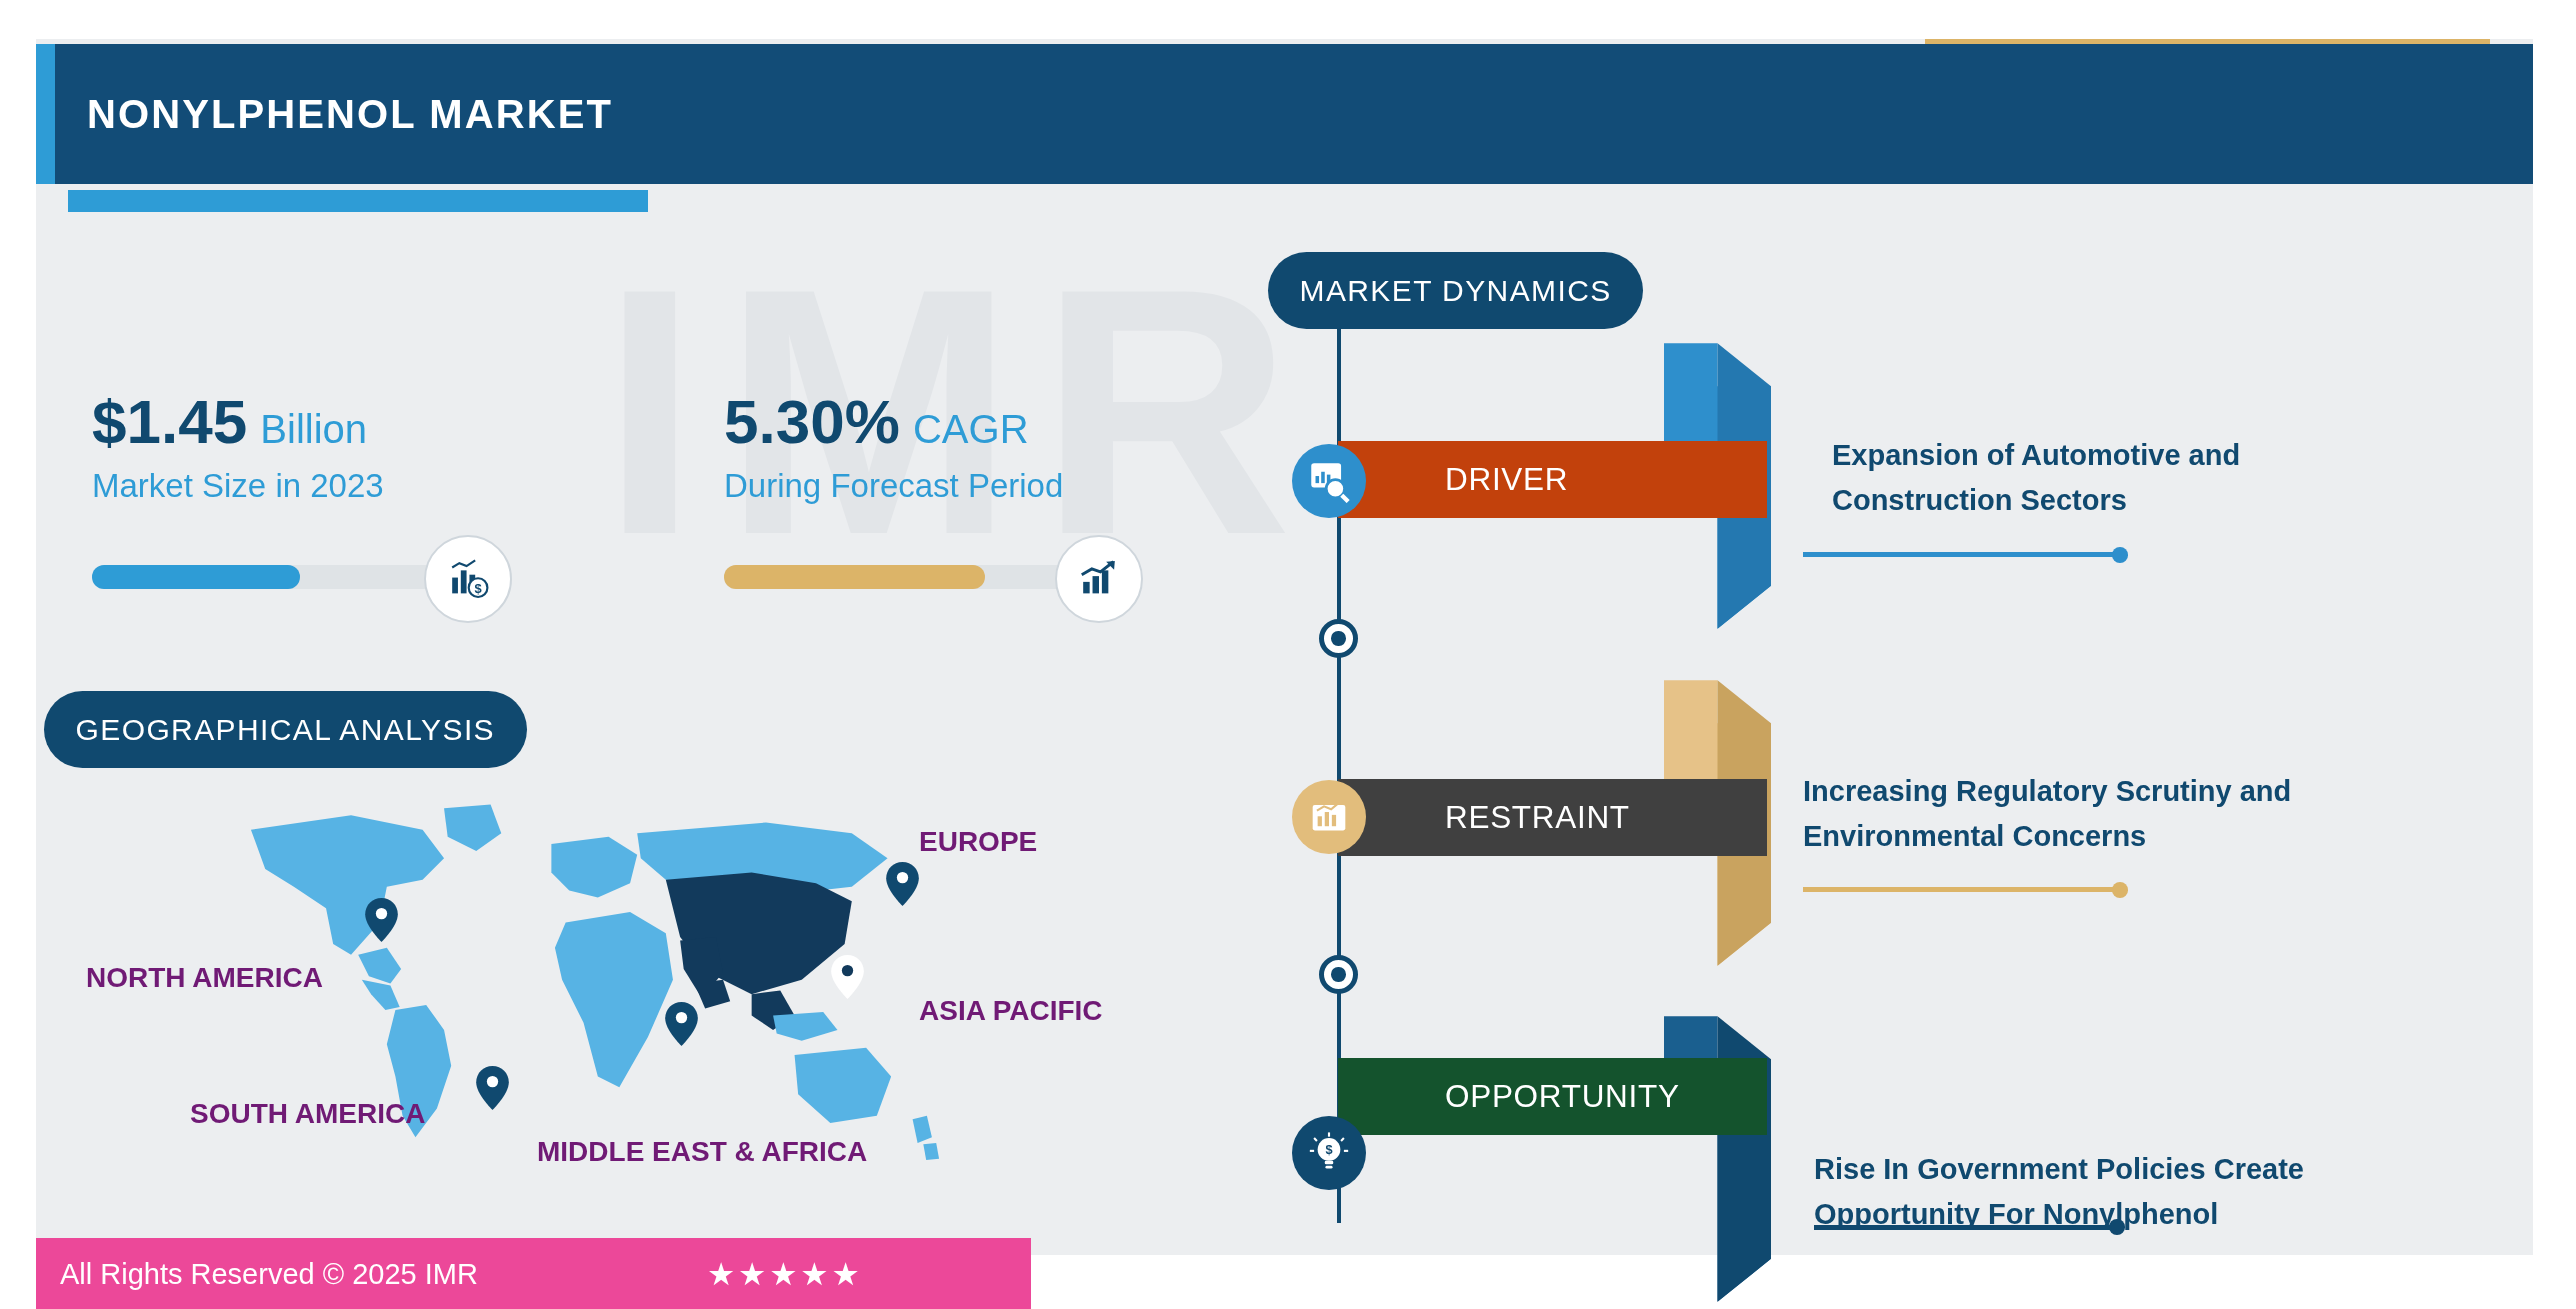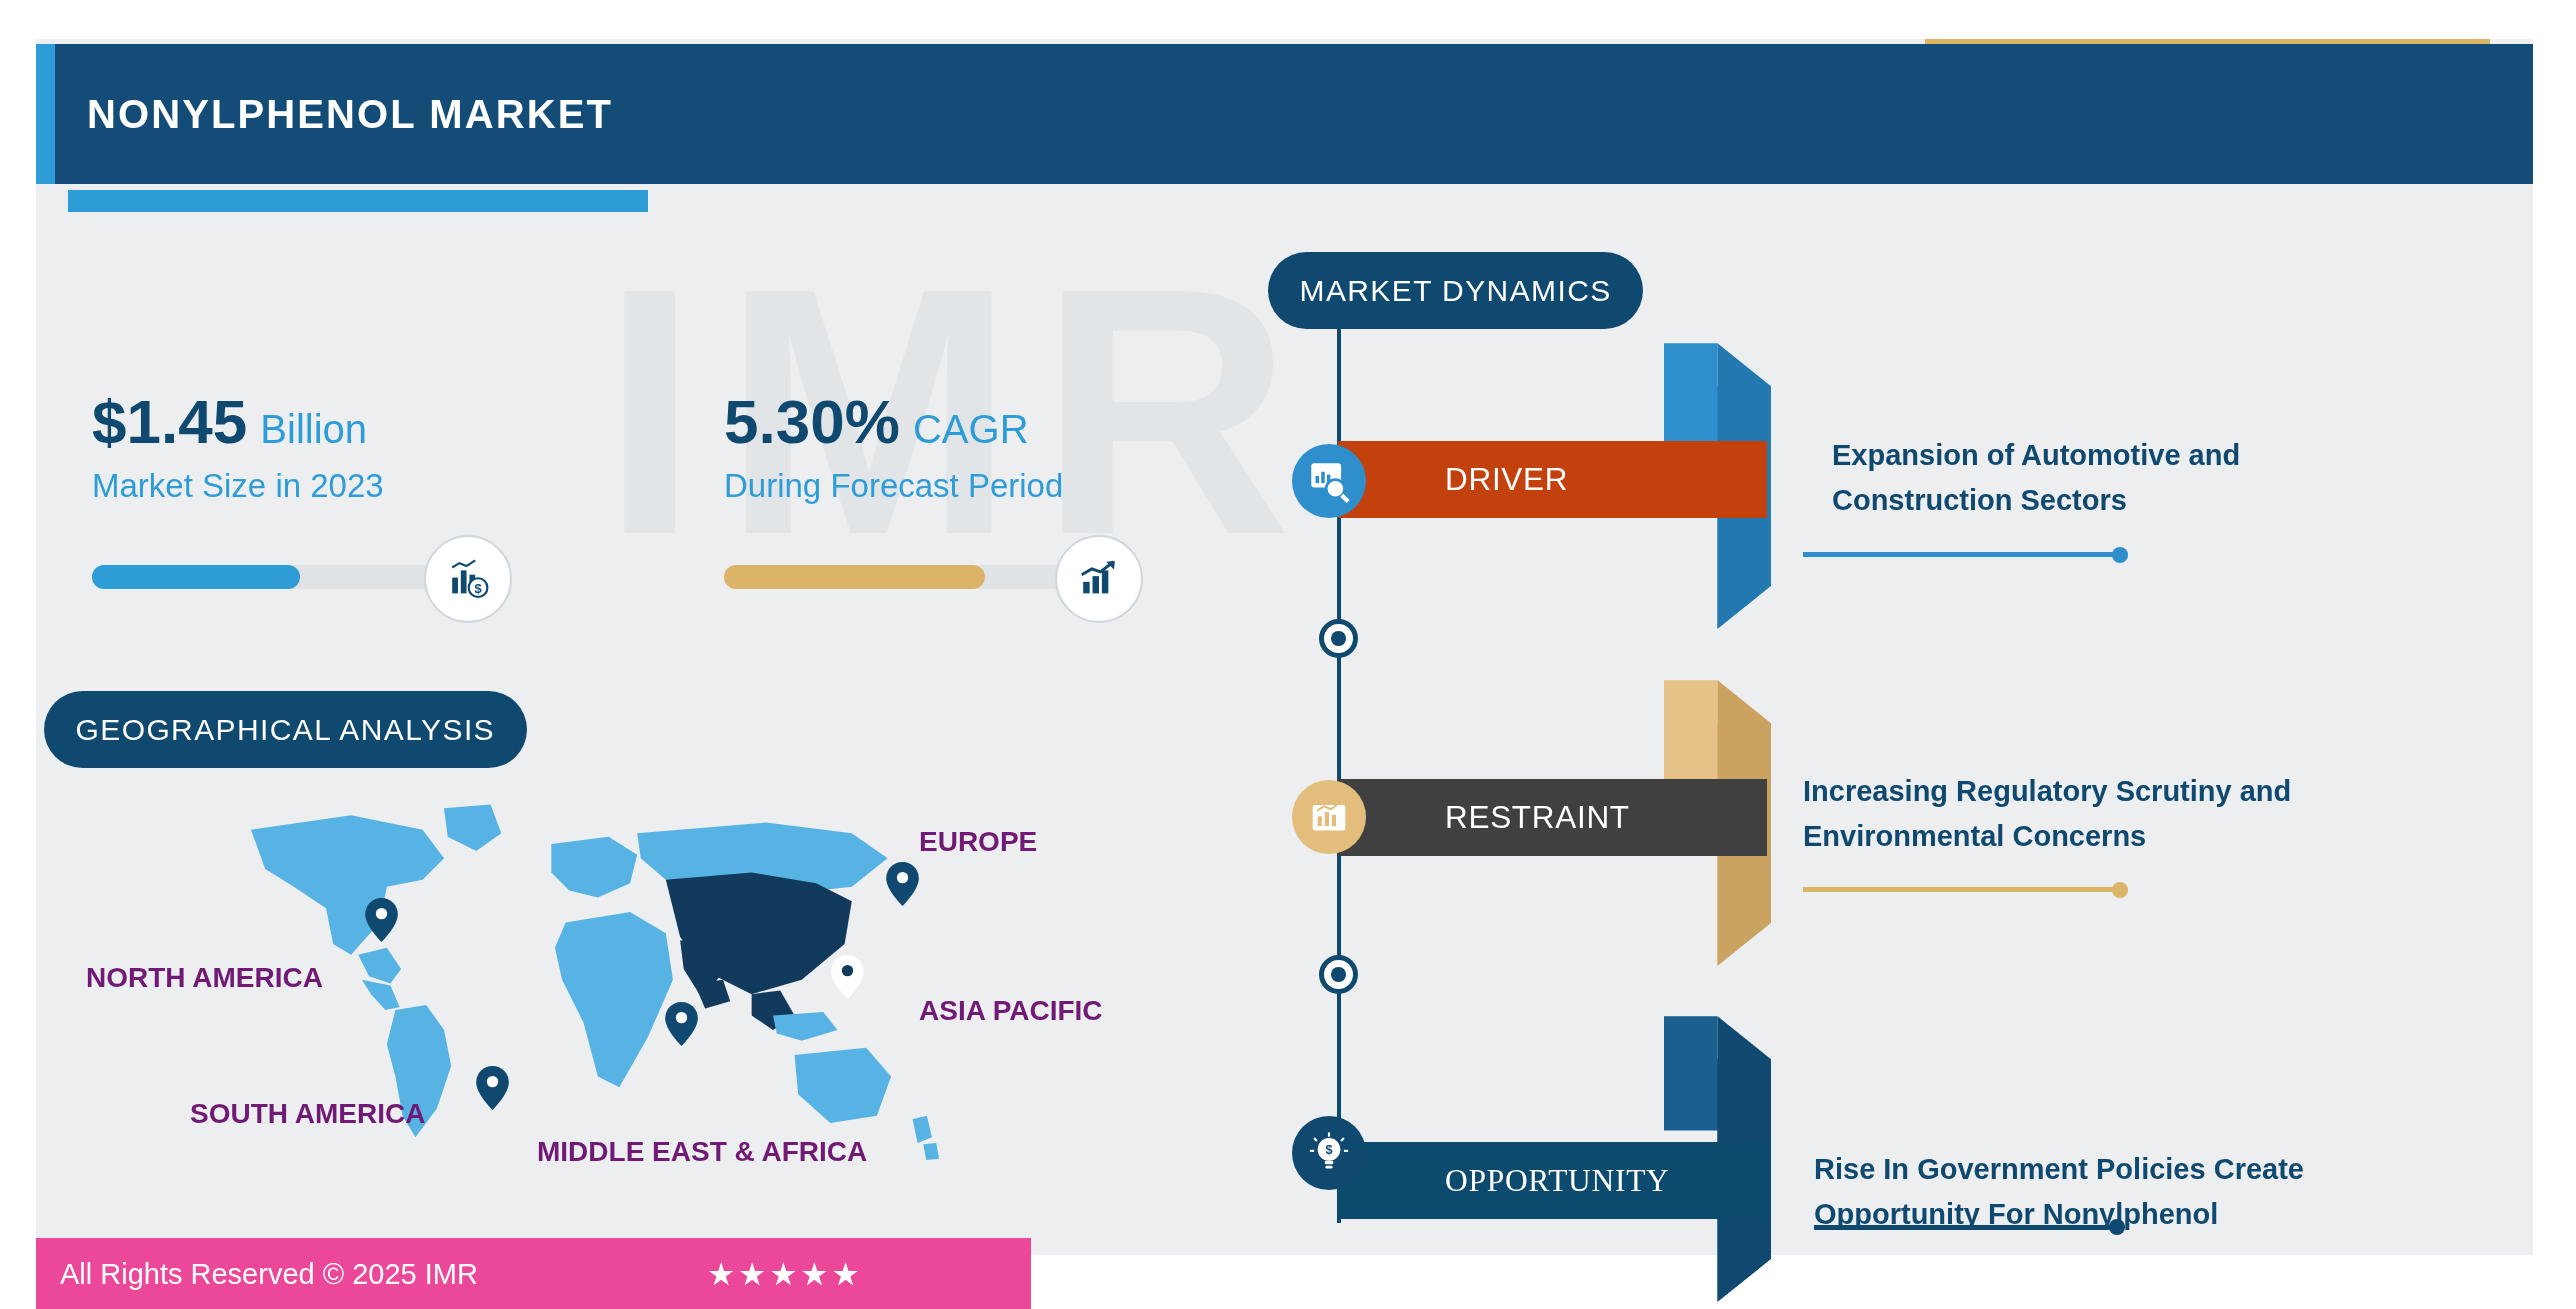--- a/index.html
+++ b/index.html
@@ -434,21 +434,21 @@
     <div class="dyn-text" style="left:1803px; top:769px; width:572px;">Increasing Regulatory Scrutiny and Environmental Concerns</div>
     <div class="dyn-underline" style="left:1803px; top:887px; width:315px; background:#dcb468;"></div>
     <div class="dyn-dot" style="left:2112px; top:882px; background:#dcb468;"></div>
   </div>
 
   <div class="dyn-row">
     <svg style="position:absolute; left:1664px; top:1016px;" width="107" height="286" viewBox="0 0 150 400">
       <path d="M0 0 L75 0 L75 60 L150 60 L150 340 L75 400 L75 160 L0 160 Z" fill="#1a5f8f"></path>
       <path d="M75 0 L150 60 L150 340 L75 400 Z" fill="#10496f"></path>
     </svg>
-    <div class="dyn-bar" style="left:1338px; top:1142px; width:429px; background:#0c4a6e;font-family:Liberation Serif, serif;">
+    <div class="dyn-bar" style="left:1338px; top:1058px; width:429px; background:#14532d;">
       <span class="dyn-bar-label">OPPORTUNITY</span>
     </div>
     <div class="dyn-icon-circle" style="left:1292px; top:1116px; background:#10496f;">
       <svg width="44" height="44" viewBox="0 0 62 62">
         <circle cx="31" cy="26" r="16" fill="#ffffff"></circle>
         <rect x="25" y="42" width="12" height="5" rx="2" fill="#ffffff"></rect>
         <rect x="26" y="49" width="10" height="4" rx="2" fill="#ffffff"></rect>
         <text x="31" y="33" font-size="18" font-family="Liberation Sans" font-weight="bold" fill="#10496f" text-anchor="middle">$</text>
         <line x1="31" y1="2" x2="31" y2="8" stroke="#ffffff" stroke-width="3"></line>
         <line x1="10" y1="10" x2="14" y2="14" stroke="#ffffff" stroke-width="3"></line>

